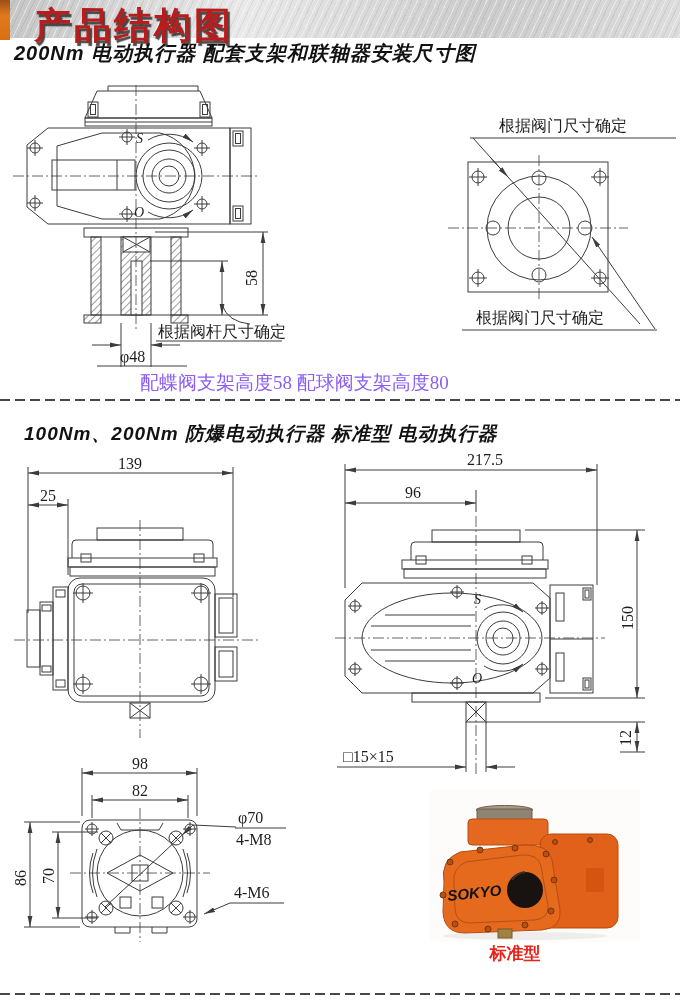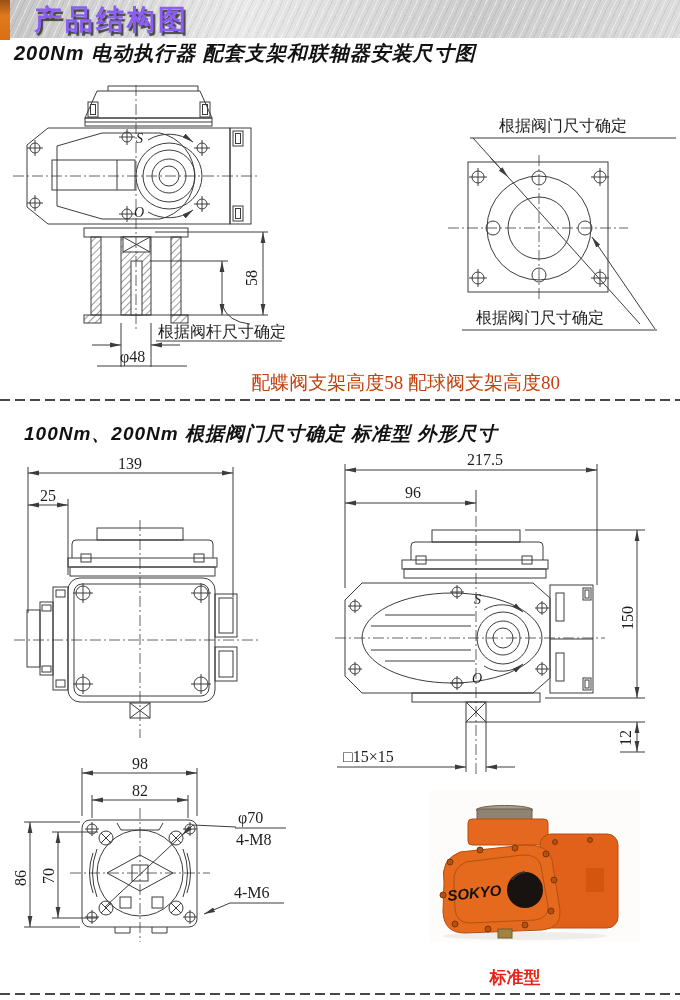--- a/index.html
+++ b/index.html
@@ -7,42 +7,42 @@
         font-family:"Liberation Sans","DejaVu Sans",sans-serif;}
   
   #hdr{position:absolute;left:0;top:0;width:680px;height:40px;}
   #hdr .accent{position:absolute;left:0;top:0;width:10px;height:40px;
       background:linear-gradient(#9c5013,#e07a1e 40%,#d96f12);}
   #hdr .band{position:absolute;left:10px;top:0;width:670px;height:38px;
       background:
         repeating-linear-gradient(115deg, rgba(255,255,255,.45) 0 1px, rgba(255,255,255,0) 1px 4px,
           rgba(0,0,0,.07) 4px 5px, rgba(0,0,0,0) 5px 9px),
         linear-gradient(100deg,#c6c6c6,#e9e9e9 35%,#cccccc 70%,#dddddd);}
-  #hdr .title{position:absolute;left:34px;top:1px;font-size:28px;font-weight:bold;
-      letter-spacing:3px;color:#8b5cf6;text-shadow:2px 3px 1px rgba(45,45,45,.85);}
+  #hdr .title{position:absolute;left:34px;top:1px;font-size:37px;font-weight:bold;
+      letter-spacing:3px;color:#b91c1c;text-shadow:2px 3px 1px rgba(45,45,45,.85);}
   .sec-title{position:absolute;font-weight:bold;color:#121212;letter-spacing:1px;font-style:italic;}
   #s1-title{left:14px;top:40px;font-size:20px;}
   #s2-title{left:24px;top:421px;font-size:19px;}
-  #s1-caption{position:absolute;left:140px;top:370px;width:420px;text-align:right;
-      font-family:"Liberation Serif","DejaVu Serif",serif;font-size:19px;color:#c2410c;}
+  #s1-caption{position:absolute;left:140px;top:370px;width:420px;text-align:left;
+      font-family:"Liberation Serif","DejaVu Serif",serif;font-size:19px;color:#8b5cf6;}
   .dashline{position:absolute;left:0;width:680px;height:2px;
       background:repeating-linear-gradient(90deg,#474747 0 10px,transparent 10px 15px);}
   #div1{top:399px;}
   #div2{top:993px;}
   
   svg{position:absolute;}
   g.geo{stroke:#3c3c3c;stroke-width:1;fill:none;}
   line.cl,path.cl{stroke:#3c3c3c;stroke-width:.8;stroke-dasharray:11 3 2 3;fill:none;}
   text.dim{font-family:"Liberation Serif","DejaVu Serif",serif;font-size:16px;fill:#1e1e1e;stroke:none;}
   text.dims{font-family:"Liberation Serif","DejaVu Serif",serif;font-size:14px;font-style:italic;fill:#1e1e1e;stroke:none;}
   text.note{font-family:"Liberation Serif","DejaVu Serif",serif;font-size:16px;fill:#1e1e1e;stroke:none;}
   
   #product{left:430px;top:790px;width:210px;height:152px;background:#fdfcfb;}
   #prod-caption{position:absolute;left:425px;top:942px;width:180px;text-align:center;
-      font-size:17px;font-weight:bold;color:#e8231a;margin-top:24px;}
+      font-size:17px;font-weight:bold;color:#e8231a;}
 </style>
 </head>
 <body>
 
 <div id="page">
 
   <svg width="0" height="0" style="position:absolute">
     <defs>
       <marker id="ae" orient="auto" markerUnits="userSpaceOnUse" markerWidth="12" markerHeight="7" refX="11" refY="3">
         <path d="M11,3 L0,0.6 L0,5.4 Z" fill="#3c3c3c"></path>
@@ -185,21 +185,21 @@
     </g>
     <line class="cl" x1="8" y1="128" x2="188" y2="128"></line>
     <line class="cl" x1="99" y1="55" x2="99" y2="200"></line>
     <text class="note" x="123" y="31" text-anchor="middle">根据阀门尺寸确定</text>
     <text class="note" x="100" y="223" text-anchor="middle">根据阀门尺寸确定</text>
   </svg>
 
   <div id="s1-caption">配蝶阀支架高度58  配球阀支架高度80</div>
   <div id="div1" class="dashline"></div>
 
-  <div id="s2-title" class="sec-title">100Nm、200Nm  根据阀门尺寸确定  标准型  外形尺寸</div>
+  <div id="s2-title" class="sec-title">100Nm、200Nm  防爆电动执行器  标准型  电动执行器</div>
 
   <svg style="left:12px;top:455px" width="250" height="290" viewBox="0 0 250 290">
     <g class="geo">
 
       <line x1="16" y1="12" x2="16" y2="158"></line>
       <line x1="221" y1="12" x2="221" y2="142"></line>
       <line x1="16" y1="18" x2="221" y2="18" marker-start="url(#as)" marker-end="url(#ae)"></line>
       <line x1="56" y1="44" x2="56" y2="120"></line>
       <line x1="16" y1="50" x2="56" y2="50" marker-start="url(#as)" marker-end="url(#ae)"></line>
 

